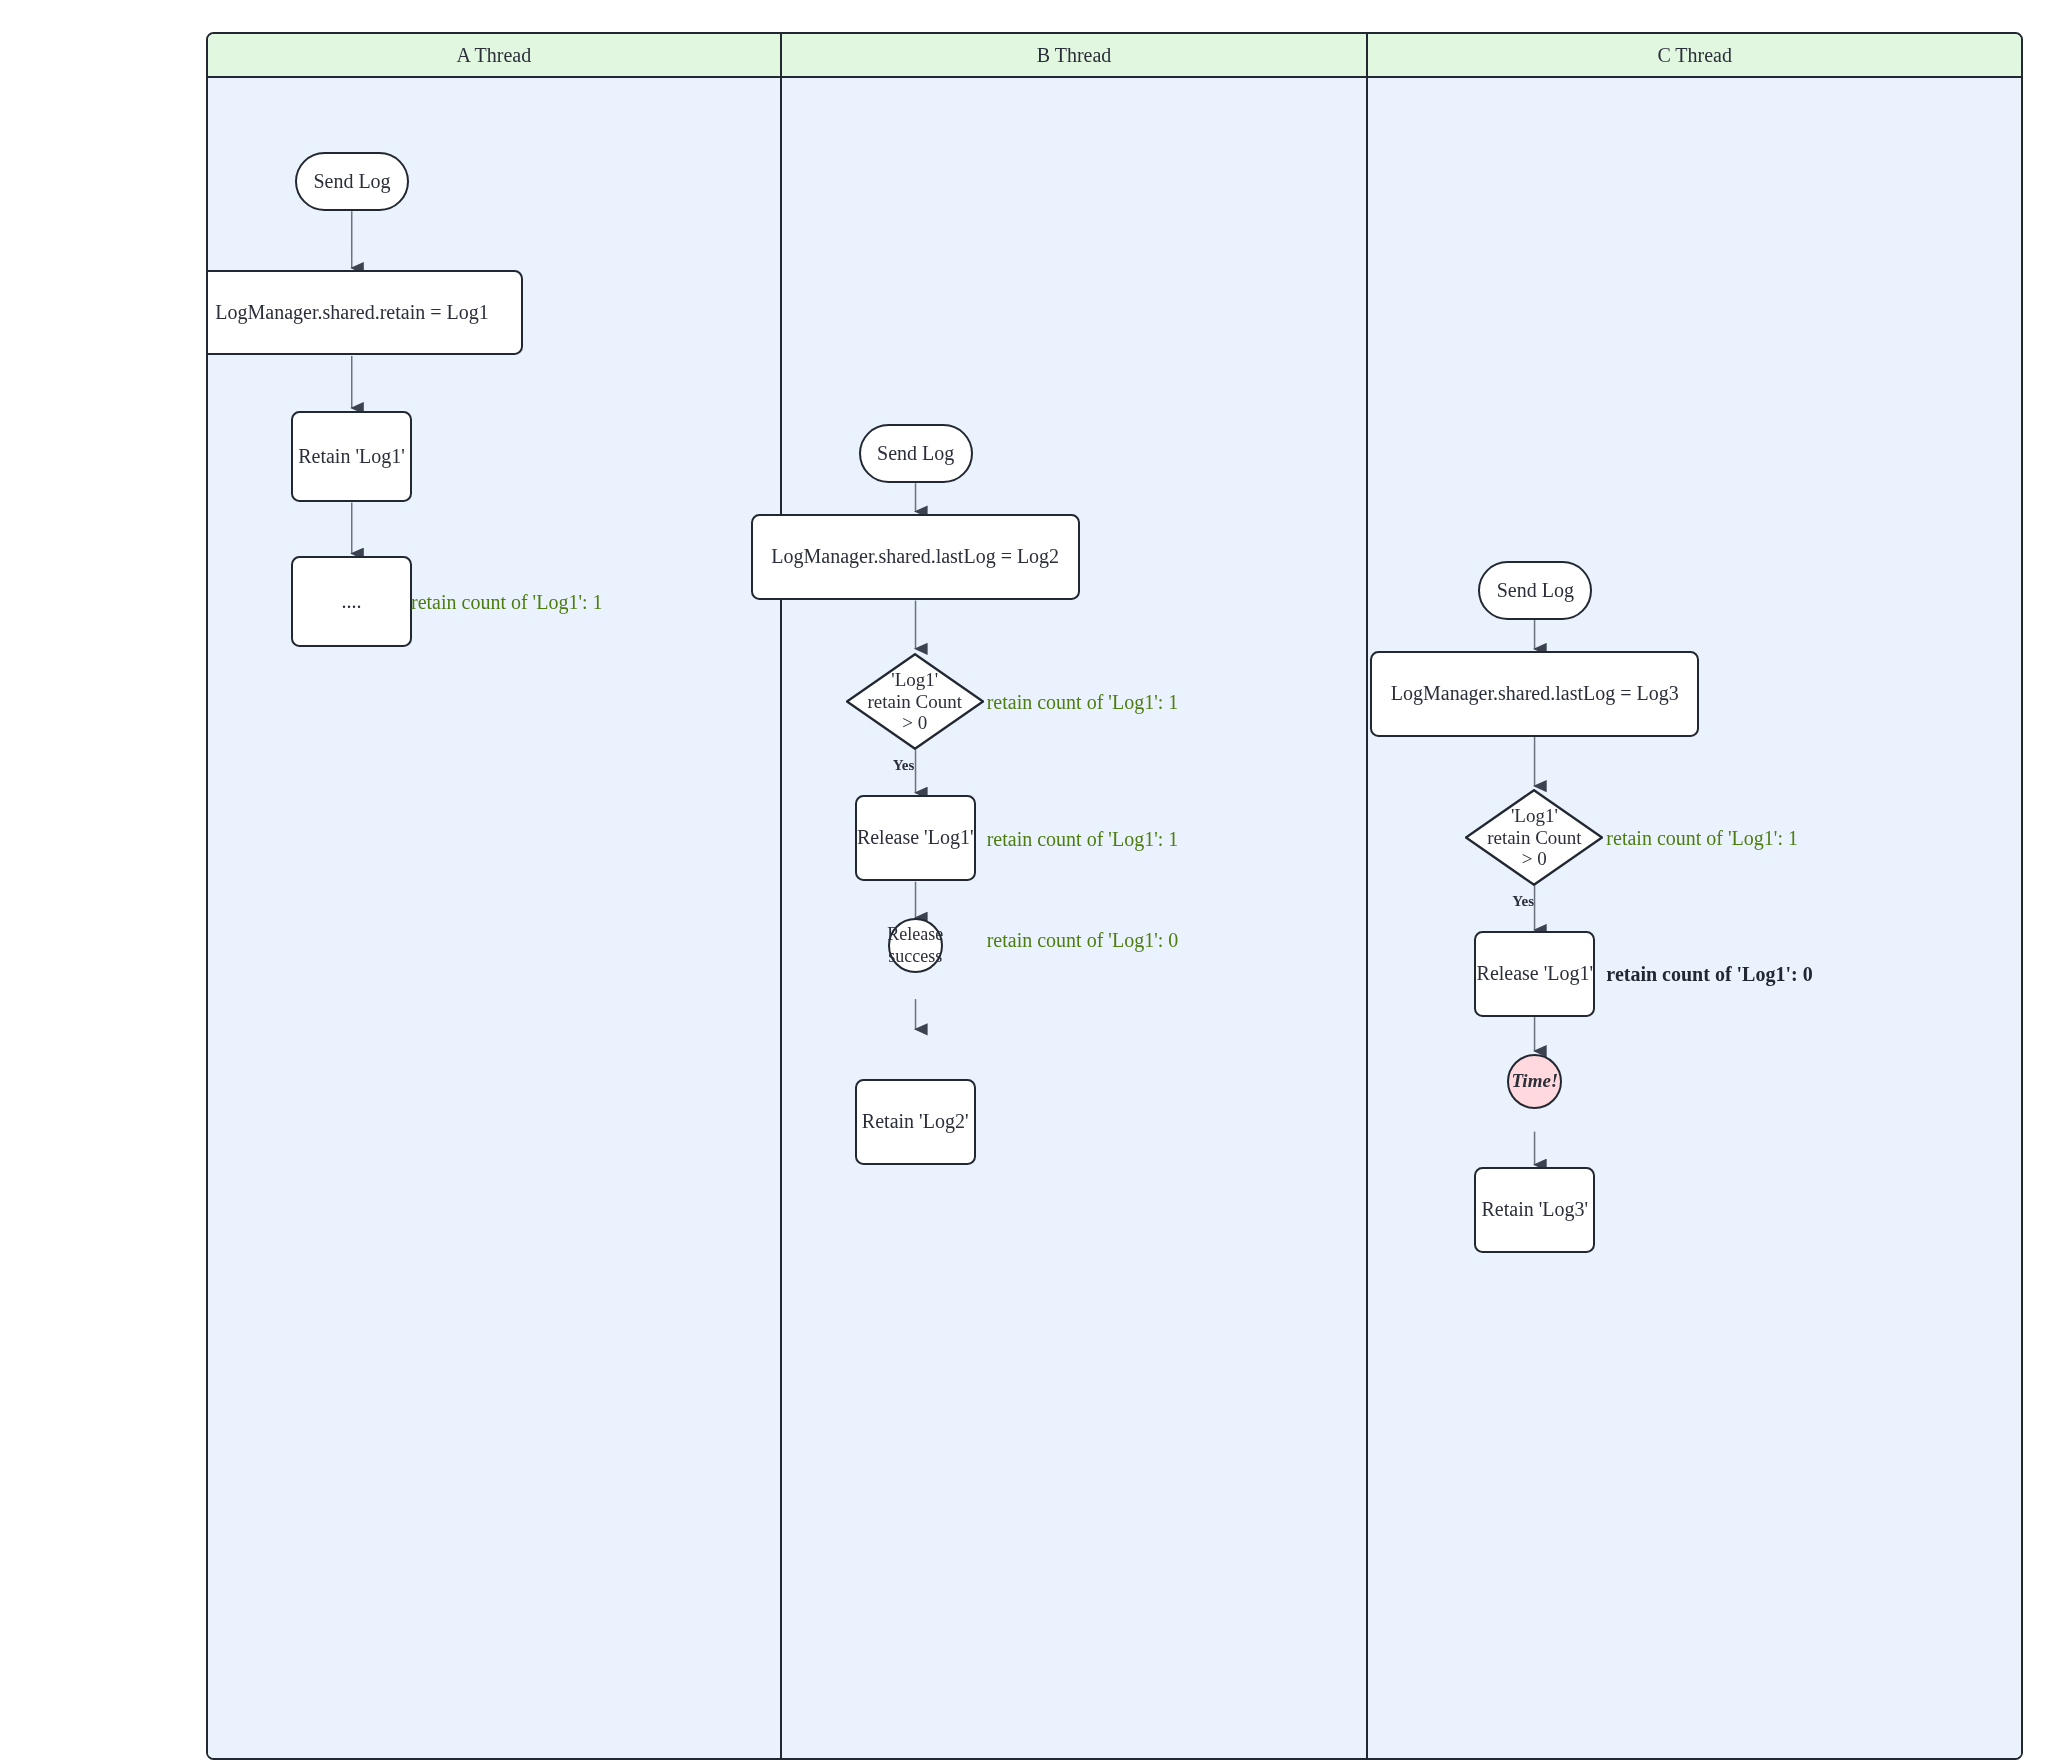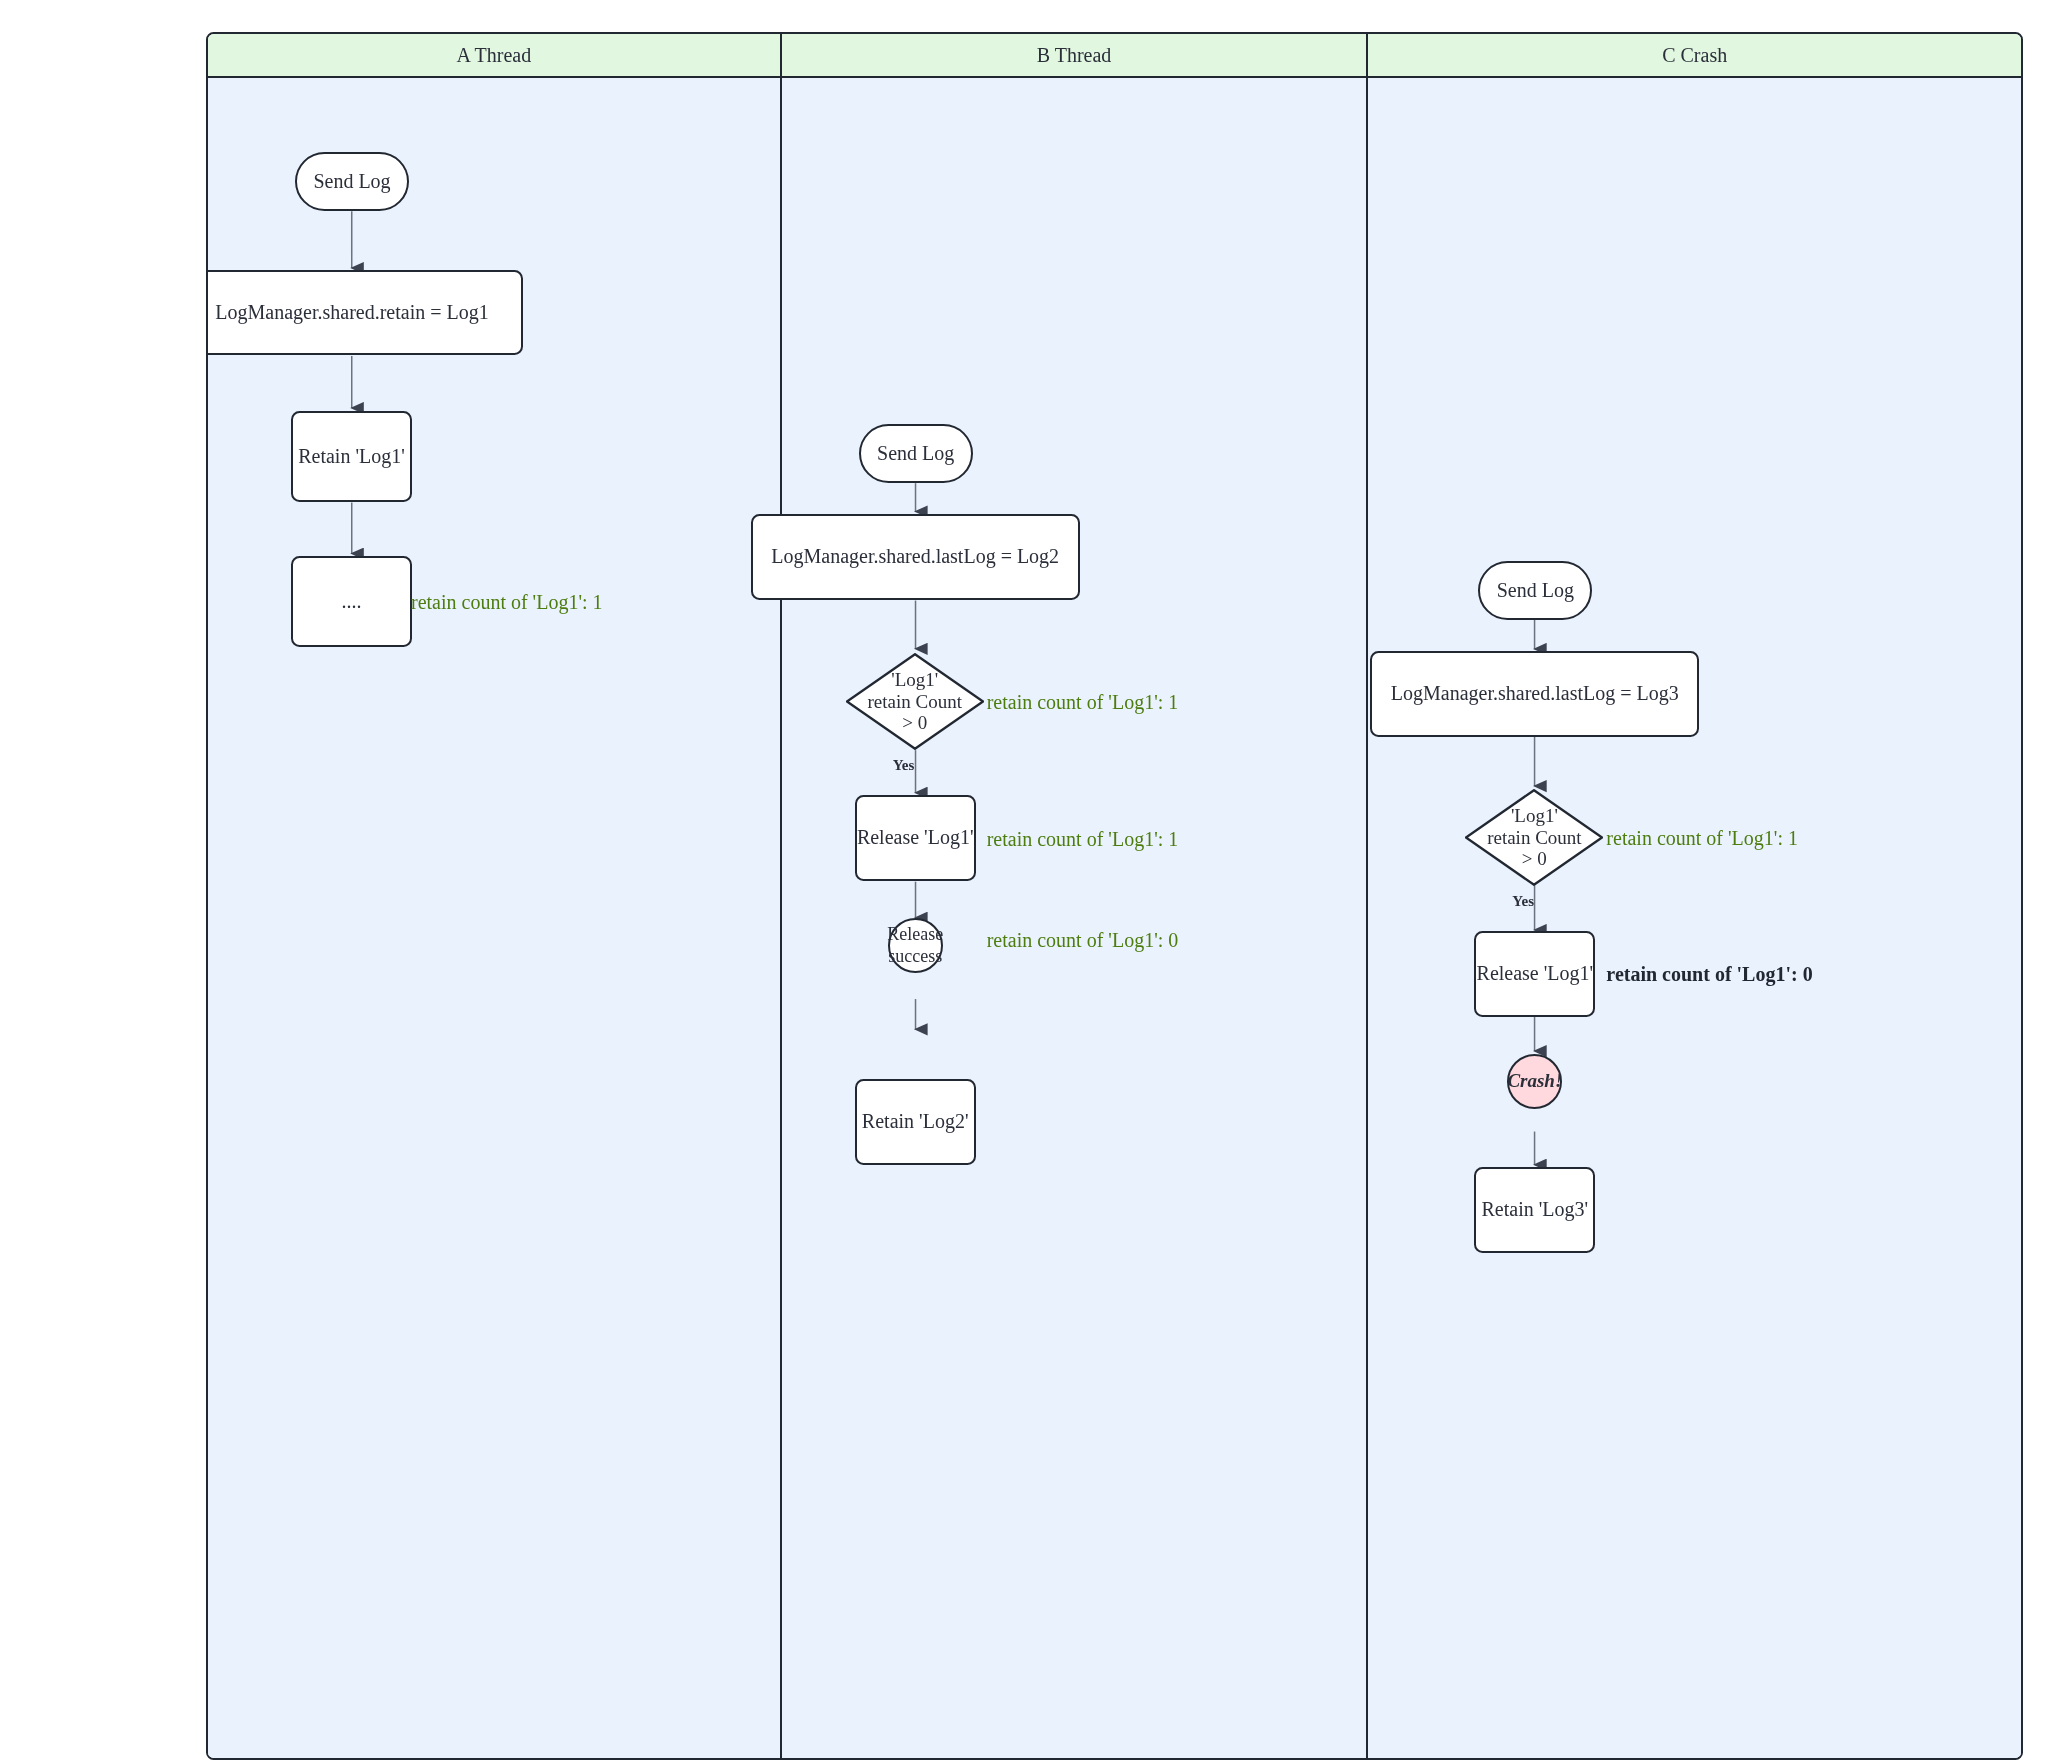--- a/index.html
+++ b/index.html
@@ -170,21 +170,21 @@
 <body>
 
 <div id="stage">
 
 
   <div class="lanes">
 
     <div class="lane-headers">
       <div class="lane-header lane-a">A Thread</div>
       <div class="lane-header lane-b">B Thread</div>
-      <div class="lane-header lane-c">C Crash</div>
+      <div class="lane-header lane-c">C Thread</div>
     </div>
 
     <div class="lane-bodies">
 
       <div class="lane-body lane-a">
 
         <svg class="conn" style="left:0;top:0;" width="574" height="1685" viewBox="0 0 607 1780">
           <defs>
             <marker id="arrA" markerWidth="9" markerHeight="9" refX="4" refY="8" orient="auto">
               <path d="M0,0 L8,0 L4,9 Z" fill="#3d4250"></path>
@@ -304,21 +304,21 @@
 
         <div class="annot" style="left:238px; top:749px;">retain count of 'Log1': 1</div>
 
         <div class="node rect" style="left:106px; top:853px; width:121px; height:86px;">
           <span>Release 'Log1'</span>
         </div>
 
         <div class="annot bold" style="left:238px; top:885px;">retain count of 'Log1': 0</div>
 
         <div class="node crash" style="left:139px; top:976px; width:55px; height:55px; font-size:19px;">
-          <span>Crash!</span>
+          <span>Time!</span>
         </div>
 
         <div class="node rect" style="left:106px; top:1089px; width:121px; height:86px;">
           <span>Retain 'Log3'</span>
         </div>
       </div>
 
     </div>
   </div>
 </div>

